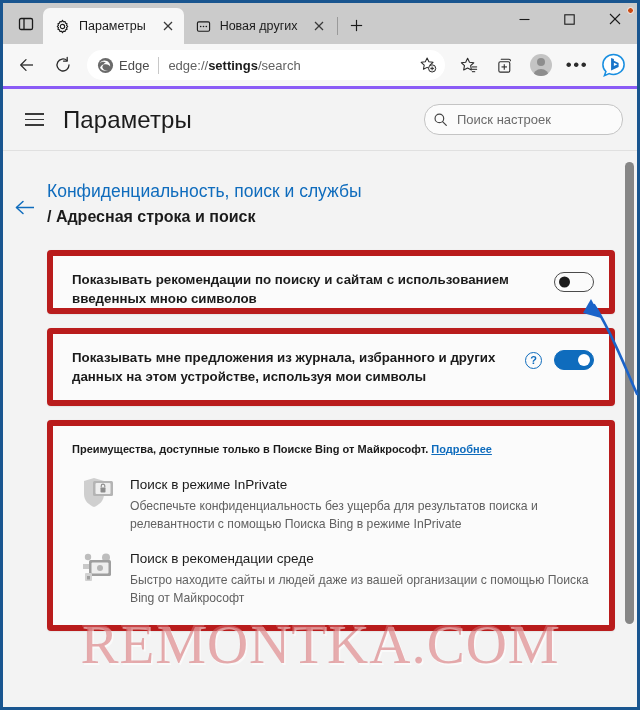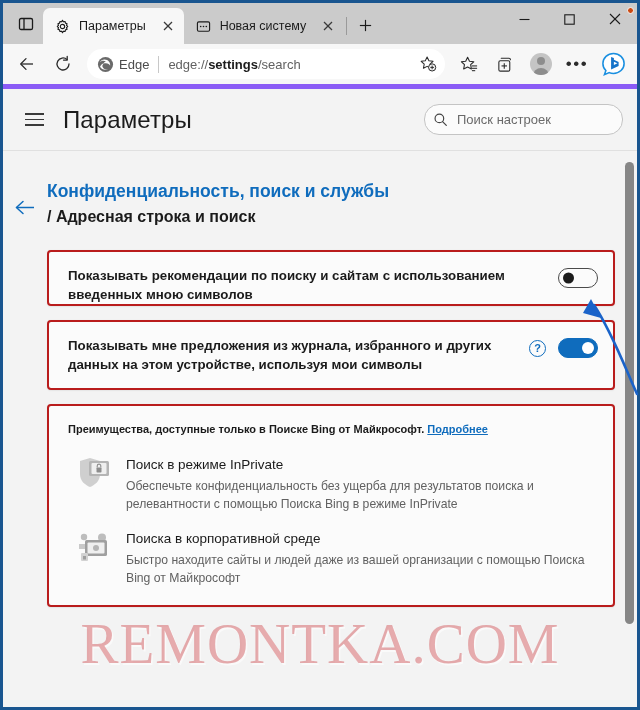--- a/index.html
+++ b/index.html
@@ -75,21 +75,21 @@
     color: #1b1b1b;
   }
 
   
   .navbar {
     height: 45px;
     background: #f7f7f7;
     display: flex; align-items: center;
     padding: 8px 6px;
     flex: 0 0 auto;
-    border-bottom: 5px solid #8b5cf6;
+    border-bottom: 3px solid #8b5cf6;
   }
   .navbtn {
     width: 32px; height: 32px; margin: 0 2px;
     display: flex; align-items: center; justify-content: center;
     border-radius: 4px;
     color: #2b2b2b;
   }
   .omnibox {
     flex: 1 1 auto;
     height: 30px;
@@ -187,31 +187,31 @@
     position: relative;
   }
   .back-arrow {
     width: 44px; flex: 0 0 auto;
     display: flex; justify-content: center;
     padding-top: 22px;
     color: #0f6cbd;
   }
   .breadcrumb { padding-top: 0; }
   .bc-link {
-    font-size: 17.5px; color: #0f6cbd; font-weight: 700; line-height: 26px;
+    font-size: 17.5px; color: #0f6cbd; font-weight: 400; line-height: 26px;
     display: block;
   }
   .bc-current {
     font-size: 16px; color: #1b1b1b; font-weight: 600; line-height: 26px;
     display: block;
   }
 
   .card {
     background: #fbfbfb;
-    border: 2px solid #b91c1c;
+    border: 6px solid #b91c1c;
     border-radius: 4px;
     margin: 0 22px 0 44px;
     box-shadow: 0 0.5px 1.5px rgba(0,0,0,0.06);
   }
   .card + .card { margin-top: 14px; }
 
   .setting-row {
     display: flex; align-items: flex-start;
     padding: 14px 15px 0 19px;
   }
@@ -339,21 +339,21 @@
 
     <div class="tab inactive">
       <span class="tab-ico">
         <svg width="15" height="15" viewBox="0 0 16 16">
           <rect x="1.5" y="3" width="13" height="10" rx="1.5" fill="none" stroke="#1b1b1b" stroke-width="1.2"></rect>
           <circle cx="5" cy="8" r=".85" fill="#1b1b1b"></circle>
           <circle cx="8" cy="8" r=".85" fill="#1b1b1b"></circle>
           <circle cx="11" cy="8" r=".85" fill="#1b1b1b"></circle>
         </svg>
       </span>
-      <span class="tab-title">Новая систему</span>
+      <span class="tab-title">Новая других</span>
       <span class="tab-close">
         <svg width="10" height="10" viewBox="0 0 10 10">
           <line x1="1" y1="1" x2="9" y2="9" stroke="#3a3a3a" stroke-width="1.2"></line>
           <line x1="9" y1="1" x2="1" y2="9" stroke="#3a3a3a" stroke-width="1.2"></line>
         </svg>
       </span>
     </div>
 
     <div class="tab-divider"></div>
 
@@ -550,21 +550,21 @@
               <circle cx="27" cy="6.5" r="4" fill="#bdbdbd"></circle>
               <path d="M4 13h10v5H4z" fill="#c9c9c9"></path>
               <rect x="10" y="9" width="22" height="16" rx="1.6" fill="#9f9f9f"></rect>
               <rect x="12.5" y="11.5" width="17" height="11" rx="1" fill="#efefef"></rect>
               <circle cx="21" cy="17" r="3" fill="#b5b5b5"></circle>
               <rect x="6" y="22" width="7" height="8" rx="1" fill="#d2d2d2"></rect>
               <rect x="8" y="25" width="3" height="3.5" fill="#9f9f9f"></rect>
             </svg>
           </div>
           <div>
-            <div class="benefit-title">Поиска в корпоративной среде</div>
+            <div class="benefit-title">Поиск в рекомендации среде</div>
             <div class="benefit-desc">Быстро находите сайты и людей даже из вашей организации с помощью Поиска Bing от Майкрософт</div>
           </div>
         </div>
       </div>
 
       <div class="scrollbar">
         <div class="scrollthumb"></div>
       </div>
     </div>
   </div>

